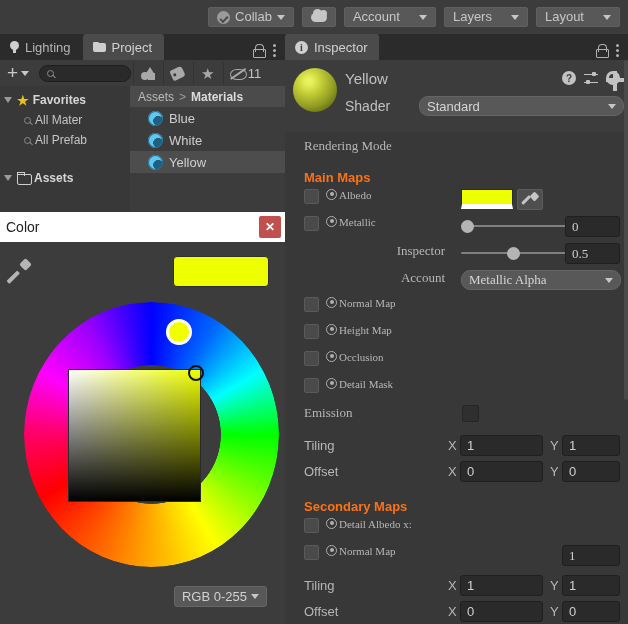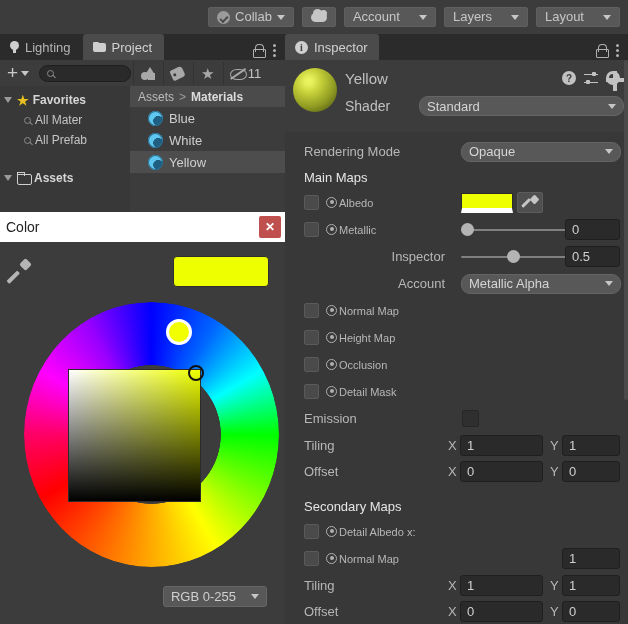--- a/index.html
+++ b/index.html
@@ -189,21 +189,21 @@
     position:absolute; left:68px; top:69px; width:133px; height:133px;
     background:
       linear-gradient(to top, #000 0%, rgba(0,0,0,0) 100%),
       linear-gradient(to right, #ffffff 0%, #eeff00 100%);
     border:1px solid #2b2b2b;
   }
   .cw-bottom { position:absolute; left:0; bottom:0; width:285px; height:44px; }
   .rgb-dd {
     position:absolute; right:18px; top:6px; height:21px; background:#585858;
     border:1px solid #666; border-radius:3px;
-    display:flex; align-items:center; gap:15px; padding:0 7px; color:#d0d0d0; font-size:13px;
+    display:flex; align-items:center; gap:4px; padding:0 7px; color:#d0d0d0; font-size:13px;
   }
 
   
   .inspector {
     position:absolute; left:285px; top:60px; width:343px; height:564px; background:#383838;
   }
   .insp-head { height:72px; background:#3c3c3c; position:relative; padding:8px 0 0 0; }
   .mat-preview {
     position:absolute; left:8px; top:8px; width:44px;height:44px;border-radius:50%;
     background: radial-gradient(circle at 36% 30%, #e8f25c 0 8%, #c8d23a 28%, #8f9a22 62%, #3f4410 100%);
@@ -225,24 +225,24 @@
   .shader-row { position:absolute; left:60px; top:36px; display:flex; align-items:center; gap:10px; }
   .shader-lbl { font-size:14px; color:#c0c0c0; width:64px; }
   .dropdown {
     background:#585858; border:1px solid #646464; border-radius:9px; height:20px;
     display:flex; align-items:center; padding:0 7px; color:#d5d5d5; font-size:13px;
     position:relative;
   }
   .dropdown .caret { position:absolute; right:7px; }
 
   .insp-body { padding:6px 0 0 0; position:relative; }
-  .row { height:27px; display:flex; align-items:center; position:relative; }
+  .row { height:27px; display:flex; position:relative;font-family:Liberation Serif, serif; }
   .row-lbl { font-size:13px; color:#b7b7b7; }
   .lbl-right { width:168px; text-align:right; padding-right:8px; }
-  .sec-head { font-size:13px; font-weight:normal; color:#e5e5e5; padding-left:19px; height:24px; display:flex; align-items:center; }
+  .sec-head { font-size:13px; font-weight:bold; color:#f97316; padding-left:19px; height:24px; display:flex; align-items:center; }
   .chk {
     width:15px;height:15px;background:#4a4a4a; border:1px solid #5a5a5a; border-radius:2px;
     margin-left:19px;
   }
   .tex-dot {
     width:11px;height:11px;border-radius:50%;border:1.3px solid #b0b0b0;margin-left:7px;position:relative;
   }
   .tex-dot:after{content:"";position:absolute;left:2.5px;top:2px;width:4px;height:4px;border-radius:50%;background:#b0b0b0;}
   .maplbl { font-size:11px; color:#b7b7b7; margin-left:2px; }
 
@@ -462,24 +462,20 @@
           <span>Standard</span>
           <span class="caret"></span>
         </span>
       </div>
     </div>
 
     <div class="insp-body">
 
       <div class="row">
         <span class="row-lbl" style="padding-left:19px">Rendering Mode</span>
-        <span class="dropdown dd-inline">
-          <span>Opaque</span>
-          <span class="caret"></span>
-        </span>
       </div>
 
       <div class="sec-head">Main Maps</div>
 
       <div class="row">
         <span class="chk"></span>
         <span class="tex-dot"></span>
         <span class="maplbl">Albedo</span>
         <span class="color-field"></span>
         <span class="picker-btn">

